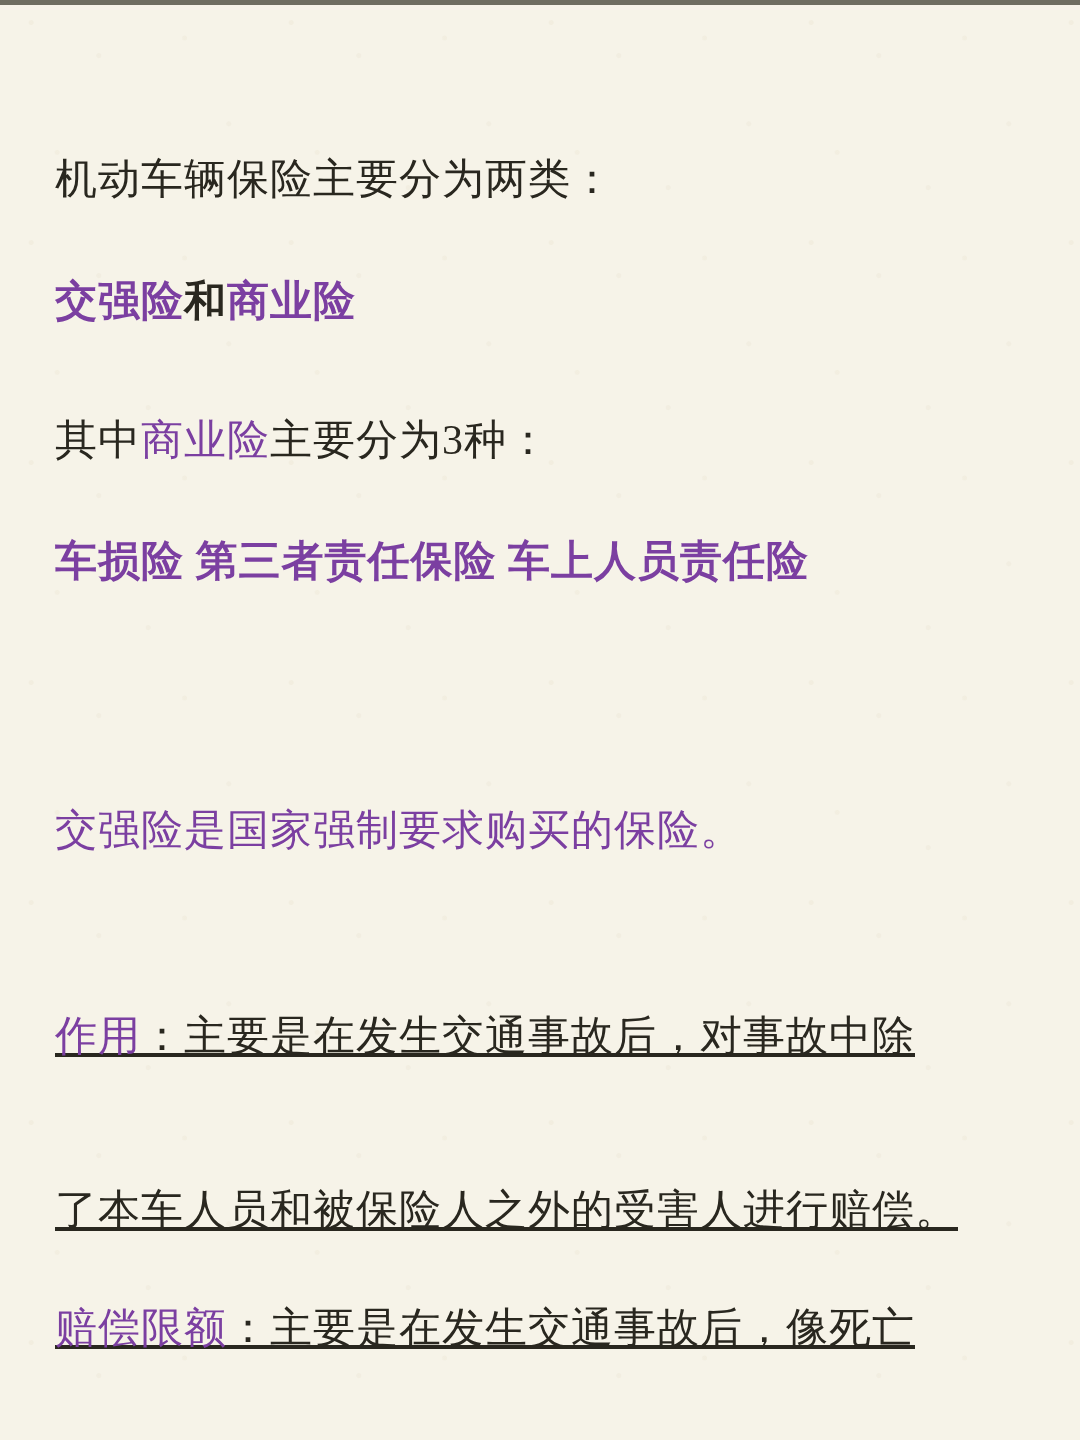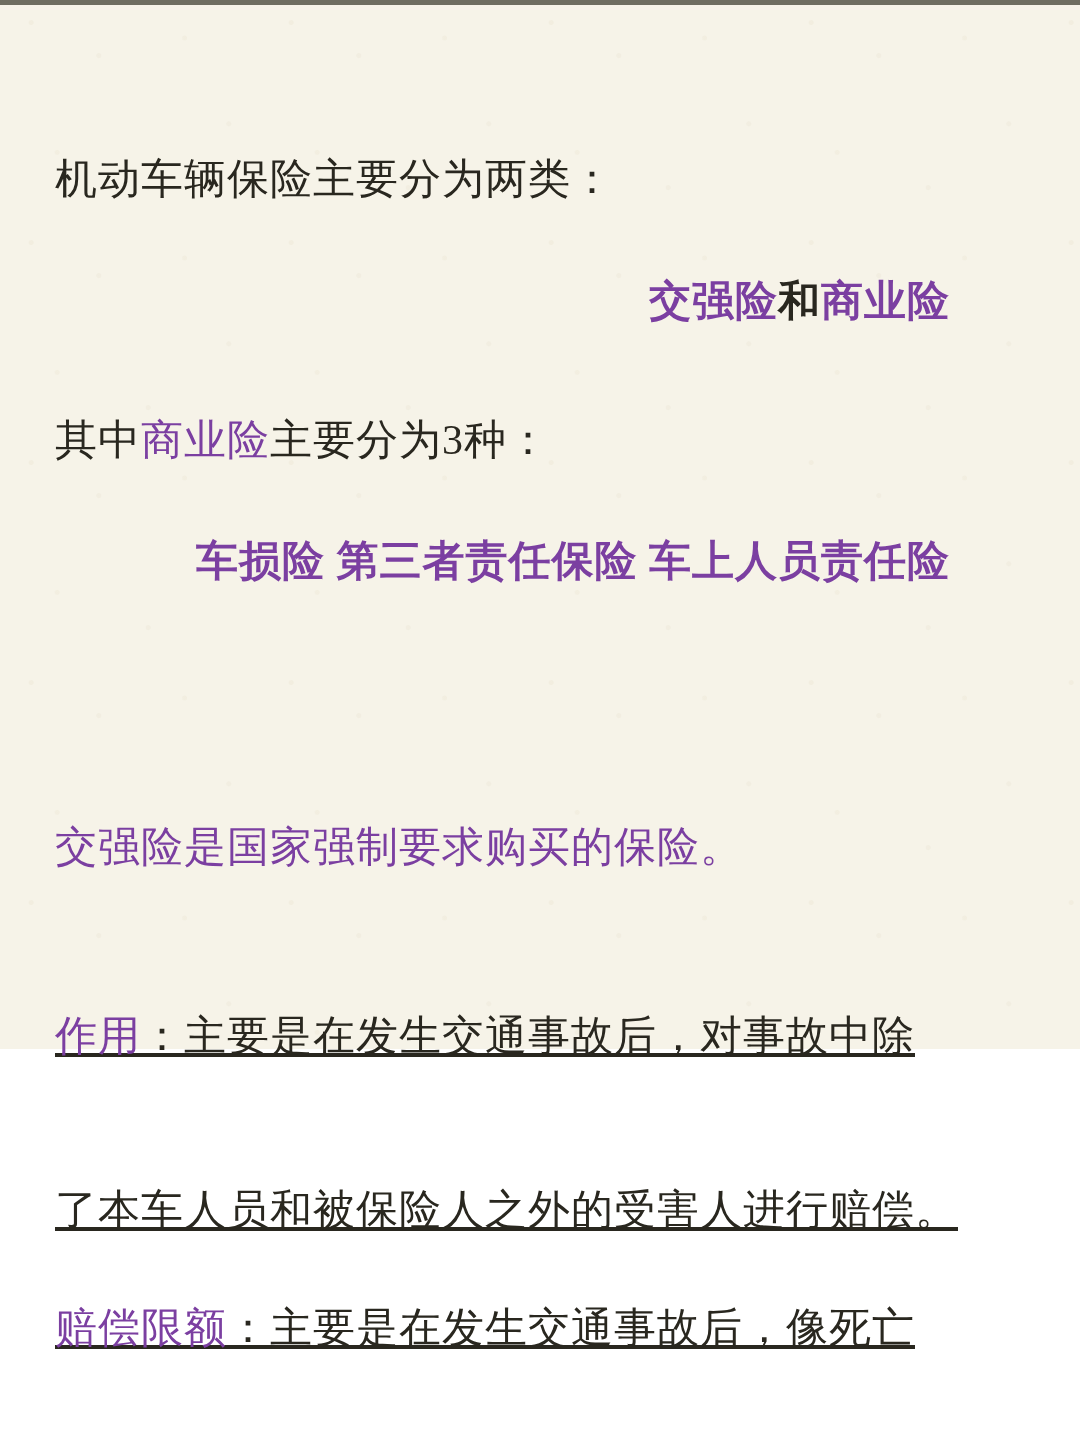--- a/index.html
+++ b/index.html
@@ -5,21 +5,21 @@
   html, body {
     margin: 0;
     padding: 0;
     width: 1080px;
     height: 1440px;
     overflow: hidden;
   }
   .page {
     position: relative;
     width: 1080px;
-    height: 1049px;
+    height: 1440px;
     background: #f6f3e8;
     border-top: 5px solid #6e6d60;
     box-sizing: border-box;
     font-family: "Liberation Serif", "DejaVu Serif", serif;
     font-size: 42px;
     letter-spacing: 1px;
     color: #29271f;
   }
   
   .page::before {
@@ -36,41 +36,41 @@
       radial-gradient(circle at 57% 83%, rgba(190,175,140,.08) 0 2px, transparent 3px);
     background-size: 260px 220px;
   }
   .block {
     position: absolute;
     left: 55px;
     width: 895px;
     line-height: 58px;
     white-space: pre;
   }
-  .center { text-align: right; }
+  .center { text-align: left; }
   .bold { font-weight: bold; }
   .purple { color: #7b3fa1; }
   .black { color: #29271f; }
   .line { display: block; text-decoration: underline; }
 </style>
 </head>
 <body>
 
 <div class="page">
 
   <p class="block black" style="top:103px"><span>机动车辆保险主要分为两类：</span></p>
 
   <p class="block center bold" style="top:225px"><span class="purple">交强险</span><span class="black">和</span><span class="purple">商业险</span></p>
 
   <p class="block" style="top:364px"><span class="black">其中</span><span class="purple">商业险</span><span class="black">主要分为3种：</span></p>
 
   <p class="block center bold purple" style="top:485px"><span>车损险 第三者责任保险 车上人员责任险</span></p>
 
 
-  <p class="block purple" style="top:771px"><span>交强险是国家强制要求购买的保险。</span></p>
+  <p class="block purple" style="top:754px"><span>交强险是国家强制要求购买的保险。</span></p>
 
   <div class="block" style="top:886px">
     <span class="line"><span class="purple">作用</span><span class="black">：主要是在发生交通事故后，对事故中除</span></span>
     <span class="line black">了本车人员和被保险人之外的受害人进行赔偿。</span>
     
   </div>
 
   <div class="block" style="top:1178px">
     <span class="line"><span class="purple">赔偿限额</span><span class="black">：主要是在发生交通事故后，像死亡</span></span>
     

